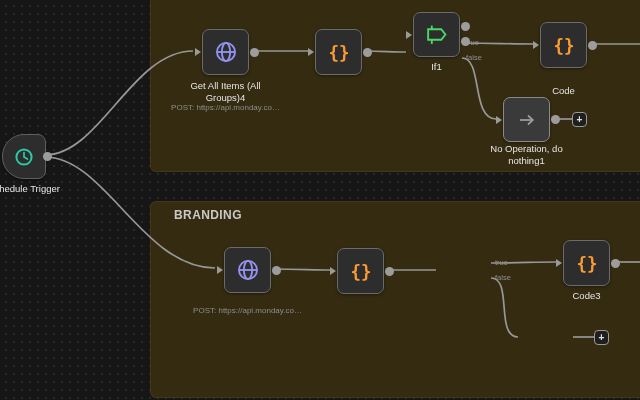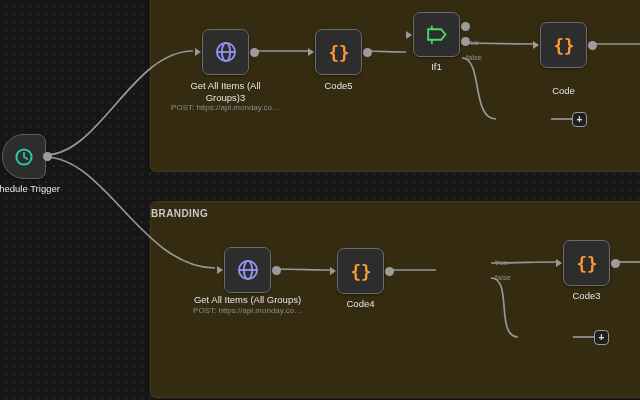--- a/index.html
+++ b/index.html
@@ -13,22 +13,22 @@
     position:absolute;inset:0;
     background-image:radial-gradient(circle,#2a2a2a 1px,transparent 1.2px);
     background-size:8px 8px;background-position:2px 2px;
   }
   .group{
     position:absolute;background:#342b11;
     border:1px solid rgba(255,220,100,0.07);
     border-radius:6px;z-index:1;
   }
   .group-label{
-    position:absolute;left:0;top:6px;
-    font-size:10px;letter-spacing:.4px;color:#c9c9c9;font-weight:bold;
+    position:absolute;left:23px;top:6px;
+    font-size:12px;letter-spacing:.4px;color:#c9c9c9;font-weight:bold;
   }
   svg.edges{position:absolute;left:0;top:0;z-index:2;}
   svg.edges path, svg.edges line{stroke:#979797;stroke-width:1.7;fill:none;}
   .edge-label{
     position:absolute;z-index:2;font-size:7.5px;color:#8f8f8f;line-height:1;
   }
   .node{position:absolute;z-index:3;}
   .node-box{
     position:relative;background:#2d2d2d;border:1px solid #6b6b6b;
     border-radius:7px;display:flex;align-items:center;justify-content:center;
@@ -107,33 +107,32 @@
   <div class="node" style="left:202px;top:29px;">
     <div class="node-box" style="width:45px;height:44px;">
       <svg width="24" height="24" viewBox="0 0 22 22">
         <circle cx="11" cy="11" r="8.3" stroke="#9593f2" stroke-width="1.7" fill="none"></circle>
         <ellipse cx="11" cy="11" rx="3.8" ry="8.3" stroke="#9593f2" stroke-width="1.7" fill="none"></ellipse>
         <line x1="3" y1="11" x2="19" y2="11" stroke="#9593f2" stroke-width="1.7"></line>
       </svg>
       <div class="in-arrow" style="top:18px;"></div>
       <div class="out-dot" style="top:17.5px;"></div>
     </div>
-    <div class="node-label" style="top:51px;width:92px;">Get All Items (All Groups)3</div>
+    <div class="node-label" style="top:51px;width:92px;">Get All Items (All Groups)4</div>
     <div class="node-sub" style="top:74px;">POST: https://api.monday.co…</div>
   </div>
 
   <div class="node" style="left:315px;top:29px;">
     <div class="node-box" style="width:45px;height:44px;">
       <svg width="24" height="24" viewBox="0 0 22 22">
         <text x="11" y="17" text-anchor="middle" font-family="DejaVu Sans Mono, monospace" font-size="16" font-weight="bold" fill="#f99a33">{}</text>
       </svg>
       <div class="in-arrow" style="top:18px;"></div>
       <div class="out-dot" style="top:17.5px;"></div>
     </div>
-    <div class="node-label" style="top:51px;width:90px;">Code5</div>
   </div>
 
   <div class="node" style="left:413px;top:12px;border-radius:9px;">
     <div class="node-box" style="width:45px;height:43px;">
       <svg width="23" height="23" viewBox="0 0 22 22">
         <line x1="6.5" y1="2.5" x2="6.5" y2="20" stroke="#4bd964" stroke-width="1.8"></line>
         <polygon points="3,6 15.5,6 19.5,11 15.5,16 3,16" fill="#2d2d2d" stroke="#4bd964" stroke-width="1.8"></polygon>
       </svg>
       <div class="in-arrow" style="top:18px;"></div>
       <div class="out-dot" style="top:8.5px;"></div>
@@ -146,45 +145,54 @@
     <div class="node-box" style="width:45px;height:44px;">
       <svg width="24" height="24" viewBox="0 0 22 22">
         <text x="11" y="17" text-anchor="middle" font-family="DejaVu Sans Mono, monospace" font-size="16" font-weight="bold" fill="#f99a33">{}</text>
       </svg>
       <div class="in-arrow" style="top:18px;"></div>
       <div class="out-dot" style="top:17.5px;"></div>
     </div>
     <div class="node-label" style="top:63px;width:80px;">Code</div>
   </div>
 
+  <div class="node" style="left:503px;top:97px;">
+    <div class="node-box noop" style="width:45px;height:43px;">
+      <svg width="22" height="22" viewBox="0 0 22 22">
+        <line x1="4" y1="11" x2="16" y2="11" stroke="#9a9a9a" stroke-width="1.8"></line>
+        <polyline points="12,6.5 16.8,11 12,15.5" stroke="#9a9a9a" stroke-width="1.8" fill="none"></polyline>
+      </svg>
+      <div class="in-arrow" style="top:18px;"></div>
+      <div class="out-dot" style="top:17px;"></div>
+    </div>
+    <div class="node-label" style="top:46px;width:108px;">No Operation, do nothing1</div>
+  </div>
   <div class="add-btn" style="left:572px;top:112px;">+</div>
 
   <div class="node" style="left:224px;top:247px;">
     <div class="node-box" style="width:45px;height:44px;">
       <svg width="24" height="24" viewBox="0 0 22 22">
         <circle cx="11" cy="11" r="8.3" stroke="#9593f2" stroke-width="1.7" fill="none"></circle>
         <ellipse cx="11" cy="11" rx="3.8" ry="8.3" stroke="#9593f2" stroke-width="1.7" fill="none"></ellipse>
         <line x1="3" y1="11" x2="19" y2="11" stroke="#9593f2" stroke-width="1.7"></line>
       </svg>
       <div class="in-arrow" style="top:18px;"></div>
       <div class="out-dot" style="top:17.5px;"></div>
     </div>
-    <div class="node-label" style="top:47px;width:150px;">Get All Items (All Groups)</div>
     <div class="node-sub" style="top:59px;">POST: https://api.monday.co…</div>
   </div>
 
   <div class="node" style="left:337px;top:248px;">
     <div class="node-box" style="width:45px;height:44px;">
       <svg width="24" height="24" viewBox="0 0 22 22">
         <text x="11" y="17" text-anchor="middle" font-family="DejaVu Sans Mono, monospace" font-size="16" font-weight="bold" fill="#f99a33">{}</text>
       </svg>
       <div class="in-arrow" style="top:18px;"></div>
       <div class="out-dot" style="top:17.5px;"></div>
     </div>
-    <div class="node-label" style="top:50px;width:90px;">Code4</div>
   </div>
 
 
   <div class="node" style="left:563px;top:240px;">
     <div class="node-box" style="width:45px;height:44px;">
       <svg width="24" height="24" viewBox="0 0 22 22">
         <text x="11" y="17" text-anchor="middle" font-family="DejaVu Sans Mono, monospace" font-size="16" font-weight="bold" fill="#f99a33">{}</text>
       </svg>
       <div class="in-arrow" style="top:18px;"></div>
       <div class="out-dot" style="top:17.5px;"></div>

